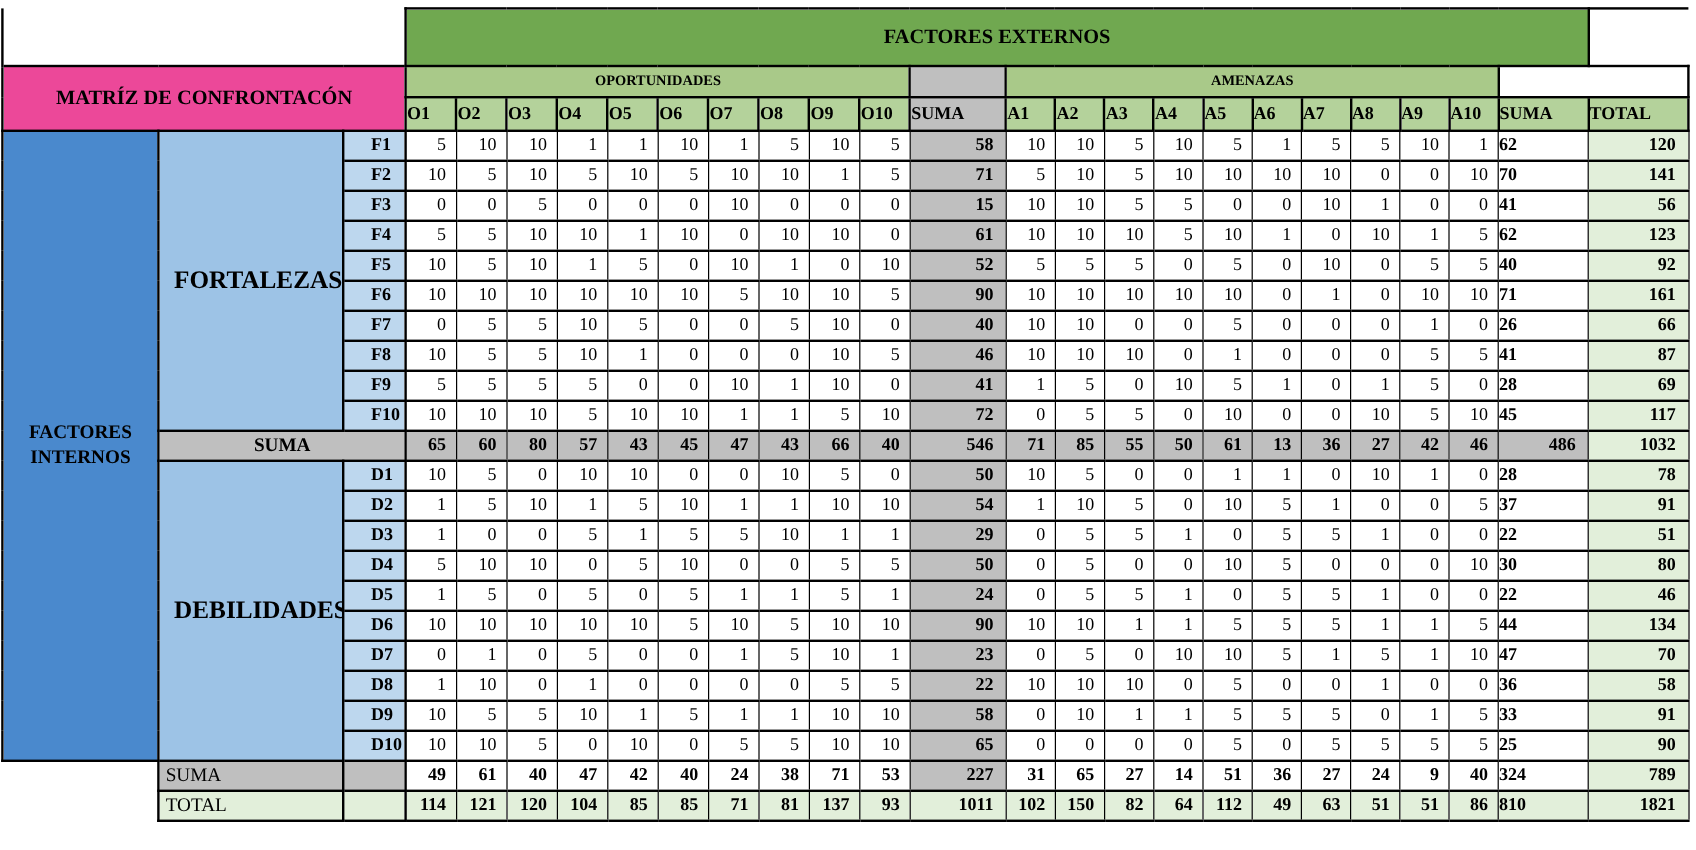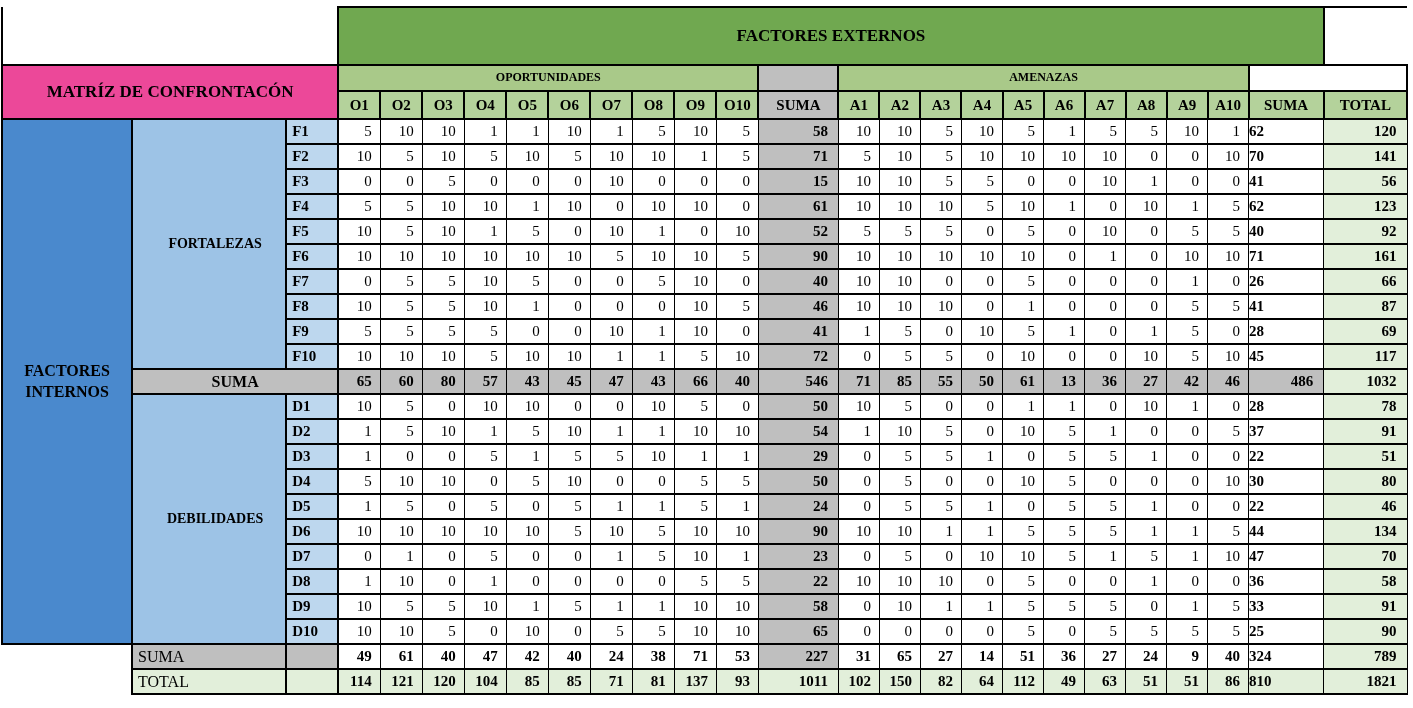--- a/index.html
+++ b/index.html
@@ -10,42 +10,42 @@
   
   .c-blank{background:#fff;border:none;}
   .bl{border-left:2px solid #000;}
   .bt{border-top:2px solid #000;}
 
   
   .c-extgreen{background:#70a850;border:2px solid #000;text-align:center;font-weight:bold;font-size:17px;}
   .c-groupgreen{background:#a9c989;border:2px solid #000;text-align:center;font-weight:bold;font-size:12px;}
   .c-title{background:#ec4899;border:2px solid #000;text-align:center;font-weight:bold;font-size:17px;}
   .c-white-box{background:#fff;border:2px solid #000;}
-  .h-col{background:#b4d29b;border:2px solid #000;text-align:center;font-weight:bold;font-size:15px;}
+  .h-col{background:#b4d29b;border:2px solid #000;text-align:left;font-weight:bold;font-size:15px;}
   .h-gray{background:#bfbfbf;}
 
   
   .c-internos{background:#4a89cd;border:2px solid #000;text-align:center;font-weight:bold;font-size:16px;white-space:normal;line-height:1.3;padding:0 4px;margin-top:44px;}
-  .c-cat{background:#9dc3e6;border:2px solid #000;text-align:center;font-weight:bold;font-size:14px;padding-left:12px;}
-  .c-rowlabel{background:#bdd7ee;border:2px solid #000;text-align:left;padding-left:5px;font-weight:bold;}
+  .c-cat{background:#9dc3e6;border:2px solid #000;text-align:center;font-weight:bold;font-size:21px;padding-left:12px;}
+  .c-rowlabel{background:#bdd7ee;border:2px solid #000;text-align:left;padding-left:22px;font-weight:bold;}
 
   
   .c-data{background:#fff;border:2px solid #000;border-left-width:1px;border-right-width:1px;text-align:right;padding-right:8px;}
   .c-data-gray{background:#bfbfbf;border:2px solid #000;border-left-width:1px;border-right-width:1px;text-align:right;padding-right:8px;font-weight:bold;}
   .c-suma-gray{background:#bfbfbf;border:2px solid #000;border-left-width:1px;border-right-width:1px;text-align:right;padding-right:10px;font-weight:bold;}
   .c-suma-white{background:#fff;border:2px solid #000;border-left-width:1px;border-right-width:1px;text-align:left;padding-right:10px;font-weight:bold;}
   .c-total{background:#e2efda;border:2px solid #000;border-left-width:1px;border-right-width:1px;text-align:right;padding-right:10px;font-weight:bold;}
   .c-sumahead{background:#bfbfbf;border:2px solid #000;text-align:center;font-weight:bold;font-size:16px;}
   .c-botlabel{text-align:left;padding-left:5px;font-weight:normal;font-size:16px;border:2px solid #000;}
   .c-spacer{border:2px solid #000;}
   .c-bg-gray{background:#bfbfbf;}
   .c-bg-pale{background:#e2efda;}
   .c-bold{font-weight:bold;}
 
-  tr.r1{height:58px;margin-top:48px;}
+  tr.r1{height:48px;margin-top:48px;}
   tr.r2{height:26px;}
   tr.r3{height:28px;}
   tr.data-row{height:25px;}
   tr.summary-row{height:25px;}
 </style>
 </head>
 <body>
 
 <table>
   <colgroup>

